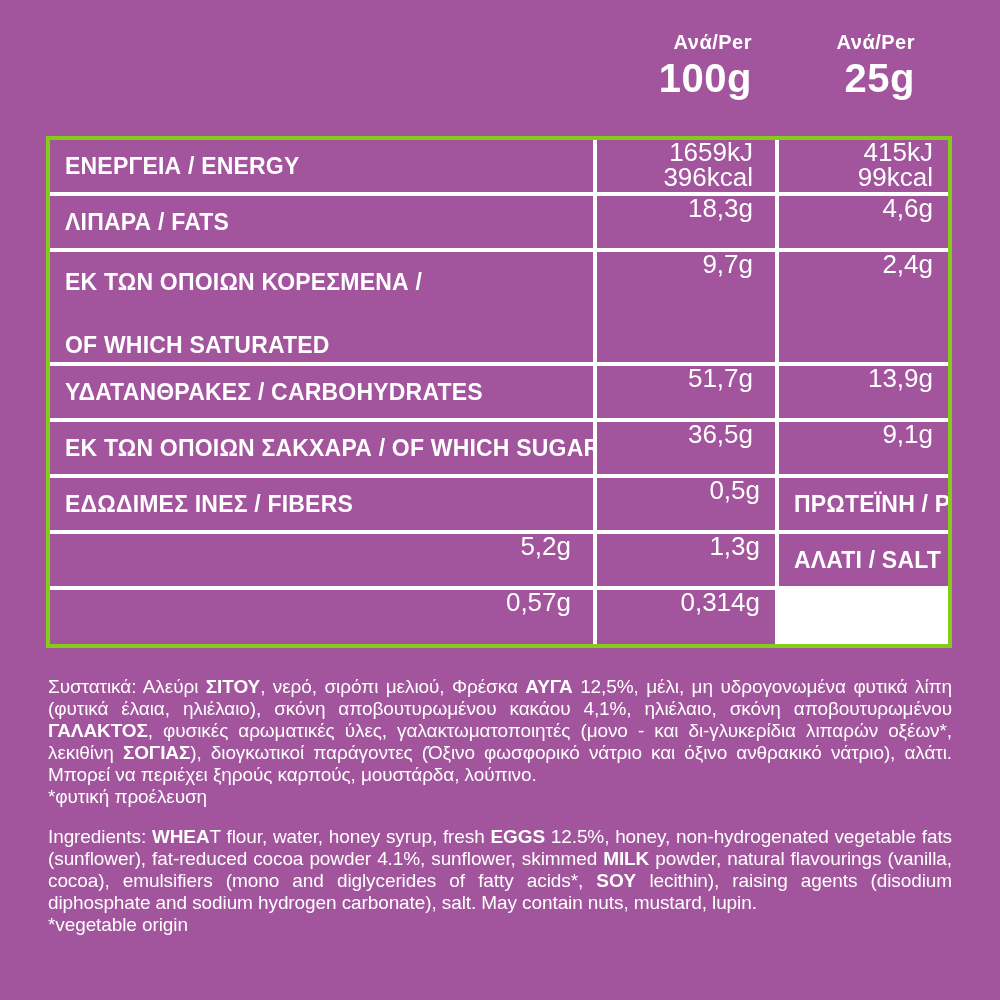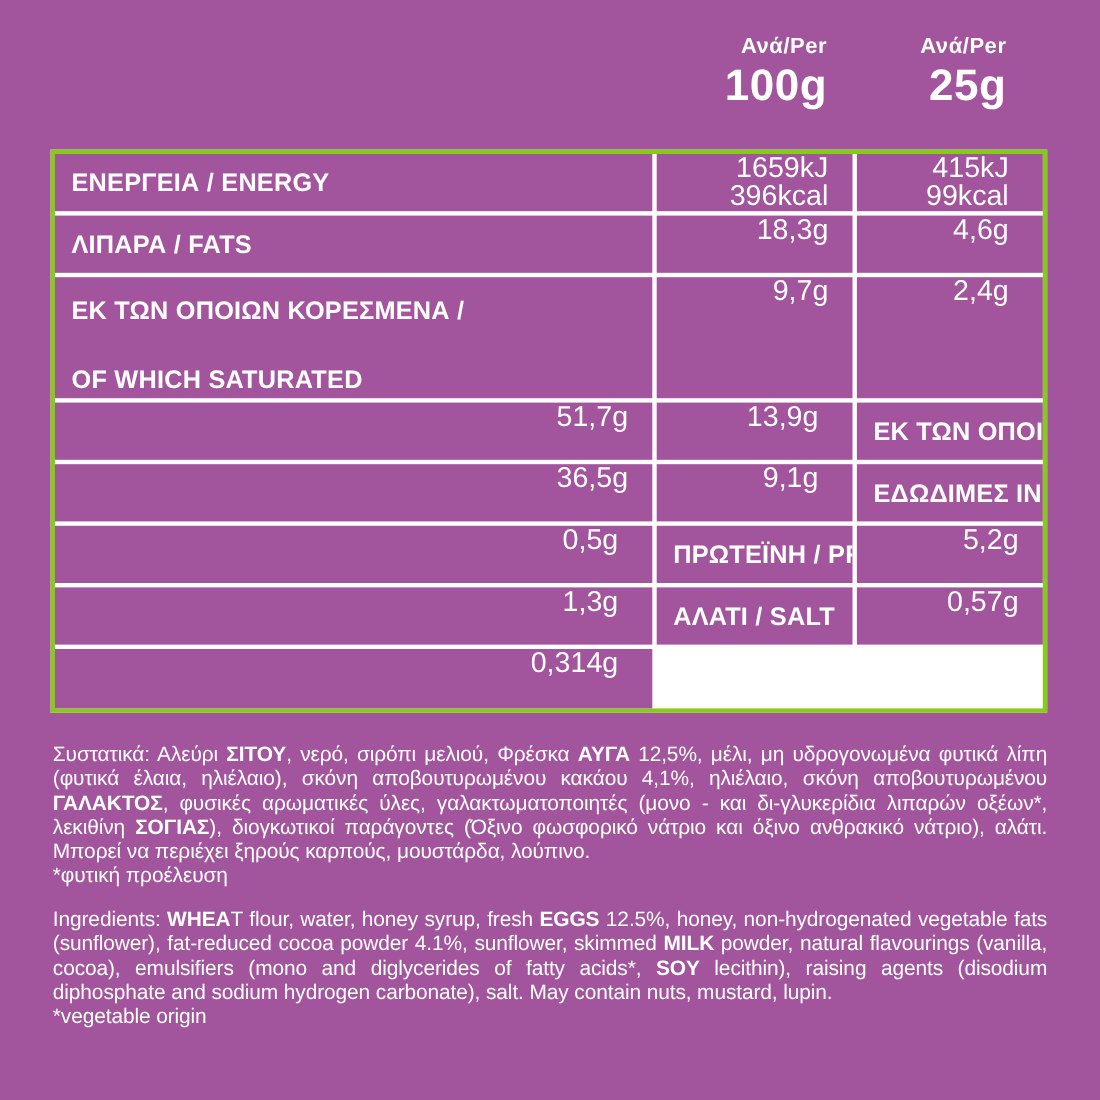--- a/index.html
+++ b/index.html
@@ -77,21 +77,21 @@
   .label-cell.spread {
     row-gap: 39px;
     padding-top: 12px;
   }
   .value-cell {
     align-items: flex-end;
     font-size: 26px;
     line-height: 25px;
   }
   .value-cell.col2 { padding-right: 22px; }
-  .value-cell.col3 { padding-right: 31px; }
+  .value-cell.col3 { padding-right: 15px; }
   .value-cell.bottom {
     padding-bottom: 14px;
   }
 
   
   .ingredients {
     position: absolute;
     left: 48px;
     width: 904px;
     font-size: 19px;
@@ -149,20 +149,23 @@
       <div class="cell label-cell spread">
         <div class="label-line">ΕΚ ΤΩΝ ΟΠΟΙΩΝ ΚΟΡΕΣΜΕΝΑ /</div>
         <div class="label-line">OF WHICH SATURATED</div>
       </div>
       <div class="cell value-cell col2 bottom">
         <div class="value-line">9,7g</div>
       </div>
       <div class="cell value-cell col3 bottom">
         <div class="value-line">2,4g</div>
       </div>
+      <div class="cell label-cell">
+        <div class="label-line">ΥΔΑΤΑΝΘΡΑΚΕΣ / CARBOHYDRATES</div>
+      </div>
       <div class="cell value-cell col2">
         <div class="value-line">51,7g</div>
       </div>
       <div class="cell value-cell col3">
         <div class="value-line">13,9g</div>
       </div>
       <div class="cell label-cell">
         <div class="label-line">ΕΚ ΤΩΝ ΟΠΟΙΩΝ ΣΑΚΧΑΡΑ / OF WHICH SUGARS</div>
       </div>
       <div class="cell value-cell col2">

